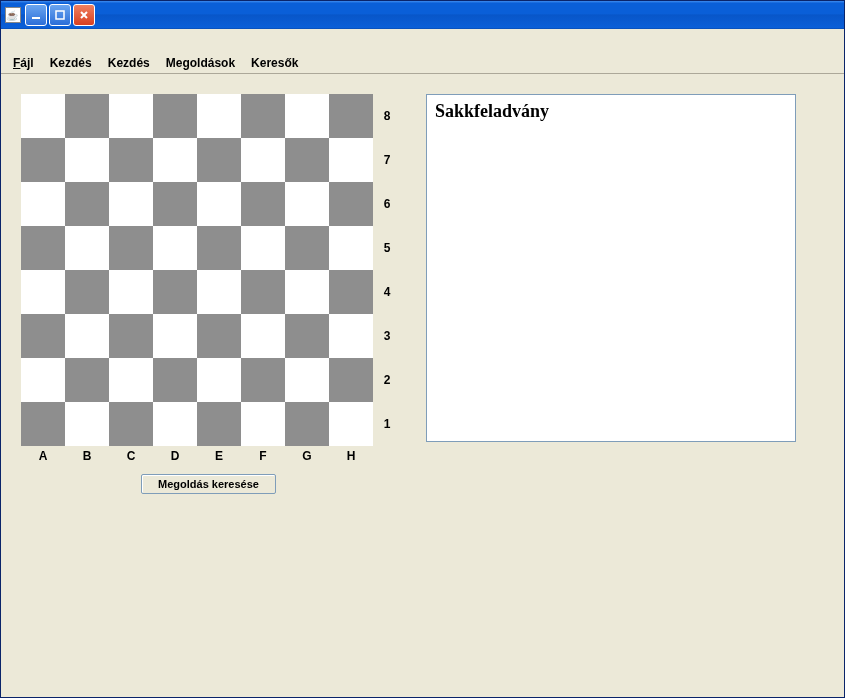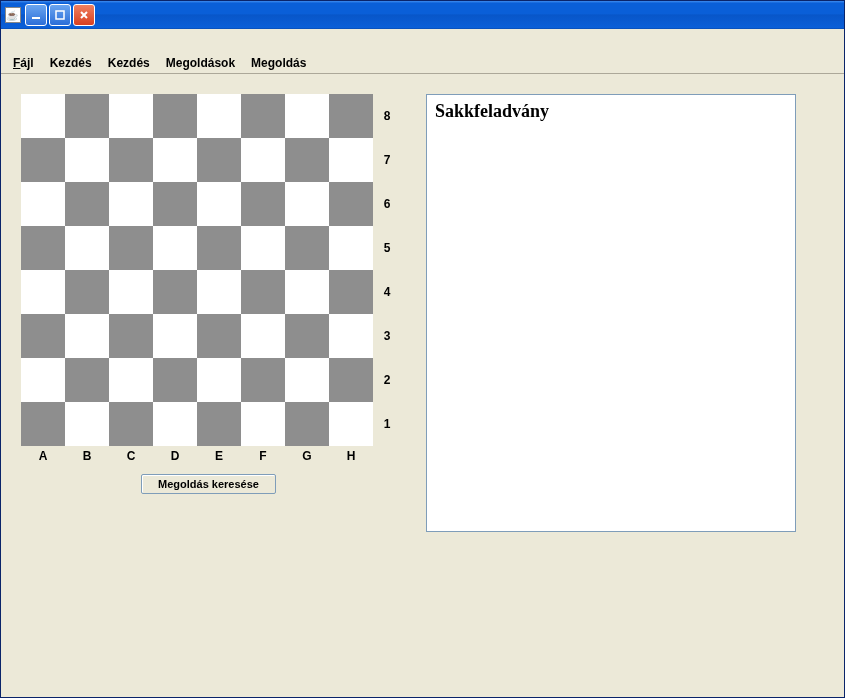--- a/index.html
+++ b/index.html
@@ -130,21 +130,21 @@
       background: #ece9d8;
       border: 1px solid #7f9db9;
       border-radius: 2px;
       cursor: pointer;
       box-shadow: inset 1px 1px 0 #fff;
     }
     .right-panel {
       border: 1px solid #7f9db9;
       background: #ffffff;
       width: 370px;
-      height: 438px;
+      height: 348px;
       padding: 6px 8px;
     }
     .panel-title {
       font-family: "Times New Roman", serif;
       font-size: 18px;
       font-weight: bold;
     }
   </style>
 </head>
 <body>
@@ -169,21 +169,21 @@
           </svg>
       </div>
     </div>
   </div>
 
   <div class="menubar">
     <div class="menu-item"><span class="mn">F</span>ájl</div>
     <div class="menu-item">Kezdés</div>
     <div class="menu-item">Kezdés</div>
     <div class="menu-item">Megoldások</div>
-    <div class="menu-item">Megoldás</div>
+    <div class="menu-item">Keresők</div>
   </div>
 
   <div class="content">
     <div class="left-panel">
       <div class="board-area">
 
         <div class="sq light"></div>
         <div class="sq dark"></div>
         <div class="sq light"></div>
         <div class="sq dark"></div>

